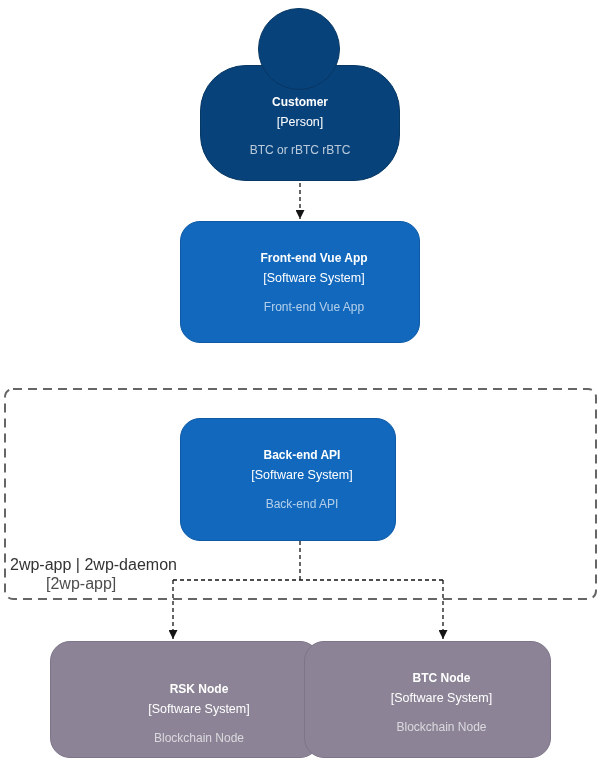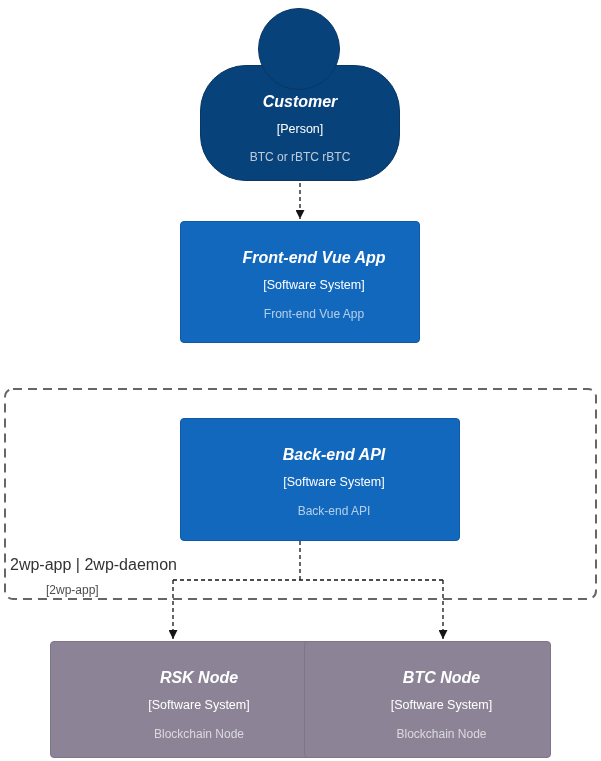--- a/index.html
+++ b/index.html
@@ -23,52 +23,52 @@
     overflow:hidden;
   }
   .canvas{position:relative;width:601px;height:761px;}
 
   .edges{position:absolute;left:0;top:0;width:601px;height:761px;pointer-events:none;}
 
   
   .node{
     position:absolute;
     box-sizing:border-box;
-    border-radius:4px;
+    border-radius:20px;
     display:flex;flex-direction:column;align-items:center;
     padding-top:26px;
     text-align:center;
     color:#ffffff;
     padding-left:28px;
   }
   .node.sys{background:var(--system_fill);border:1px solid var(--system_border);}
   .node.ext{background:var(--external_fill);border:1px solid var(--external_border);}
-  .n-name{font-size:16px;font-weight:bold;line-height:20px;font-style:italic;}
-  .n-meta{font-size:12.5px;line-height:16px;margin-top:9px;}
+  .n-name{font-size:12px;font-weight:bold;line-height:20px;}
+  .n-meta{font-size:12.5px;line-height:16px;margin-top:2px;}
   .n-desc{font-size:12px;line-height:15px;margin-top:14px;color:rgba(255,255,255,0.68);}
 
   
   .person-body{
     position:absolute;left:200px;top:65px;width:200px;height:116px;
     box-sizing:border-box;border-radius:46px;
     background:var(--person_fill);border:1px solid var(--person_border);
     display:flex;flex-direction:column;align-items:center;
     padding-top:26px;text-align:center;color:#ffffff;
   }
   .person-head{
     position:absolute;left:258px;top:8px;width:82px;height:82px;
     box-sizing:border-box;border-radius:50%;
     background:var(--person_fill);border:1px solid var(--person_border);
   }
   .person-body .n-desc{margin-top:13px;color:rgba(255,255,255,0.72);}
 
   
   .boundary-label{position:absolute;left:10px;top:555px;}
   .b-name{font-size:16px;font-weight:normal;line-height:20px;color:var(--boundary_title);}
-  .b-meta{font-size:12px;line-height:14px;margin-top:8px;color:var(--boundary_meta);padding-left:36px;}
+  .b-meta{font-size:16px;line-height:14px;margin-top:2px;color:var(--boundary_meta);padding-left:36px;}
 </style>
 </head>
 <body>
 
 <div class="canvas">
 
   <svg class="edges" width="601" height="761" viewBox="0 0 601 761" xmlns="http://www.w3.org/2000/svg">
     <defs>
       <marker id="arrow" viewBox="0 0 10 10" refX="10" refY="5" markerWidth="9" markerHeight="9" orient="auto" markerUnits="userSpaceOnUse">
         <path d="M0 0 L10 5 L0 10 z" fill="#141414"></path>
@@ -98,27 +98,27 @@
     </div>
     <div class="person-head"></div>
   </div>
 
   <div class="node sys" style="left:180px;top:221px;width:240px;height:122px;">
     <div class="n-name">Front-end Vue App</div>
     <div class="n-meta">[Software System]</div>
     <div class="n-desc">Front-end Vue App</div>
   </div>
 
-  <div class="node sys" style="left:180px;top:418px;width:280px;height:123px;">
+  <div class="node sys" style="left:180px;top:418px;width:216px;height:123px;">
     <div class="n-name">Back-end API</div>
     <div class="n-meta">[Software System]</div>
     <div class="n-desc">Back-end API</div>
   </div>
 
-  <div class="node ext" style="left:50px;top:641px;width:270px;height:117px;">
+  <div class="node ext" style="left:50px;top:641px;width:270px;height:117px;justify-content:center;">
     <div class="n-name">RSK Node</div>
     <div class="n-meta">[Software System]</div>
     <div class="n-desc">Blockchain Node</div>
   </div>
 
   <div class="node ext" style="left:304px;top:641px;width:247px;height:117px;">
     <div class="n-name">BTC Node</div>
     <div class="n-meta">[Software System]</div>
     <div class="n-desc">Blockchain Node</div>
   </div>

